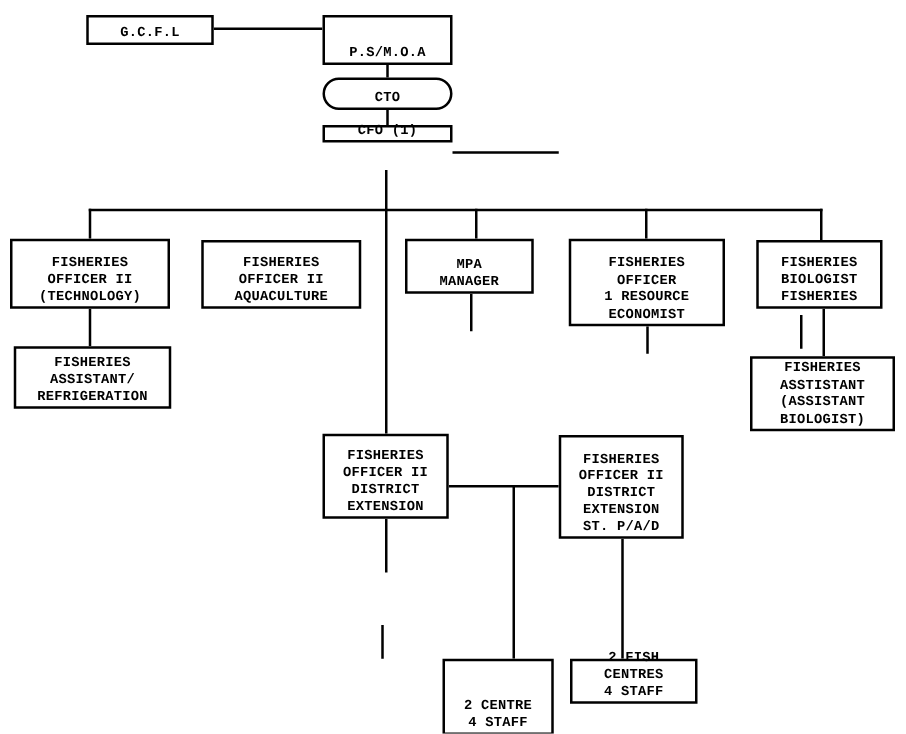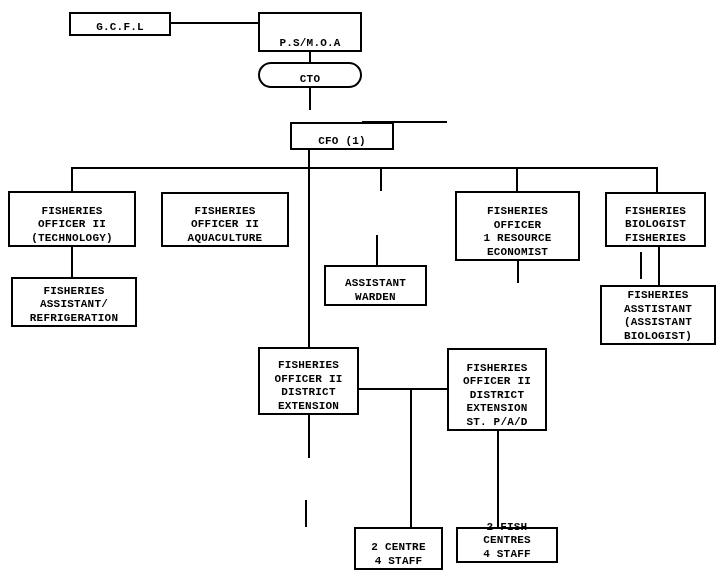--- a/index.html
+++ b/index.html
@@ -59,56 +59,56 @@
   <div class="line" style="left:640px; top:252px; width:2px; height:27px;"></div>
   <div class="line" style="left:308px; top:415px; width:2px; height:43px;"></div>
   <div class="line" style="left:359px; top:388px; width:88px; height:2px;"></div>
   <div class="line" style="left:410px; top:388px; width:2px; height:139px;"></div>
   <div class="line" style="left:305px; top:500px; width:2px; height:27px;"></div>
   <div class="line" style="left:497px; top:431px; width:2px; height:96px;"></div>
 
   <div class="node" style="left:69px; top:12px; width:102px; height:24px;"><span>G.C.F.L</span></div>
   <div class="node" style="left:258px; top:12px; width:104px; height:40px;"><span>P.S/M.O.A</span></div>
   <div class="node" style="left:258px; top:62px; width:104px; height:26px;border-radius:13px;"><span>CTO</span></div>
-  <div class="node" style="left:258px; top:122px; width:104px; height:28px;margin-left:32px;"><span>CFO (1)</span></div>
+  <div class="node" style="left:258px; top:100px; width:104px; height:14px;"><span>CFO (1)</span></div>
 
   <div class="node" style="left:8px; top:191px; width:128px; height:56px;"><span>FISHERIES
 OFFICER II
 (TECHNOLOGY)</span></div>
   <div class="node" style="left:161px; top:192px; width:128px; height:55px;"><span>FISHERIES
 OFFICER II
 AQUACULTURE</span></div>
+  <div class="node" style="left:324px; top:191px; width:103px; height:44px;"><span>MPA
+MANAGER</span></div>
   <div class="node" style="left:455px; top:191px; width:125px; height:70px;"><span>FISHERIES
 OFFICER
 1 RESOURCE
 ECONOMIST</span></div>
   <div class="node" style="left:605px; top:192px; width:101px; height:55px;"><span>FISHERIES
 BIOLOGIST
 FISHERIES</span></div>
 
   <div class="node" style="left:11px; top:277px; width:126px; height:50px;"><span>FISHERIES
 ASSISTANT/
 REFRIGERATION</span></div>
-  <div class="node" style="left:324px; top:265px; width:103px; height:41px;"><span>ASSISTANT
-WARDEN</span></div>
   <div class="node" style="left:600px; top:285px; width:116px; height:60px;"><span>FISHERIES
 ASSTISTANT
 (ASSISTANT
 BIOLOGIST)</span></div>
 
   <div class="node" style="left:258px; top:347px; width:101px; height:68px;"><span>FISHERIES
 OFFICER II
 DISTRICT
 EXTENSION</span></div>
   <div class="node" style="left:447px; top:348px; width:100px; height:83px;"><span>FISHERIES
 OFFICER II
 DISTRICT
 EXTENSION
 ST. P/A/D</span></div>
 
 
-  <div class="node" style="left:354px; top:527px; width:89px; height:43px;"><span>2 CENTRE
+  <div class="node" style="left:354px; top:527px; width:89px; height:61px;"><span>2 CENTRE
 4 STAFF</span></div>
   <div class="node" style="left:456px; top:527px; width:102px; height:36px;"><span>2 FISH
 CENTRES
 4 STAFF</span></div>
 
 </div>
 
 </body></html>

